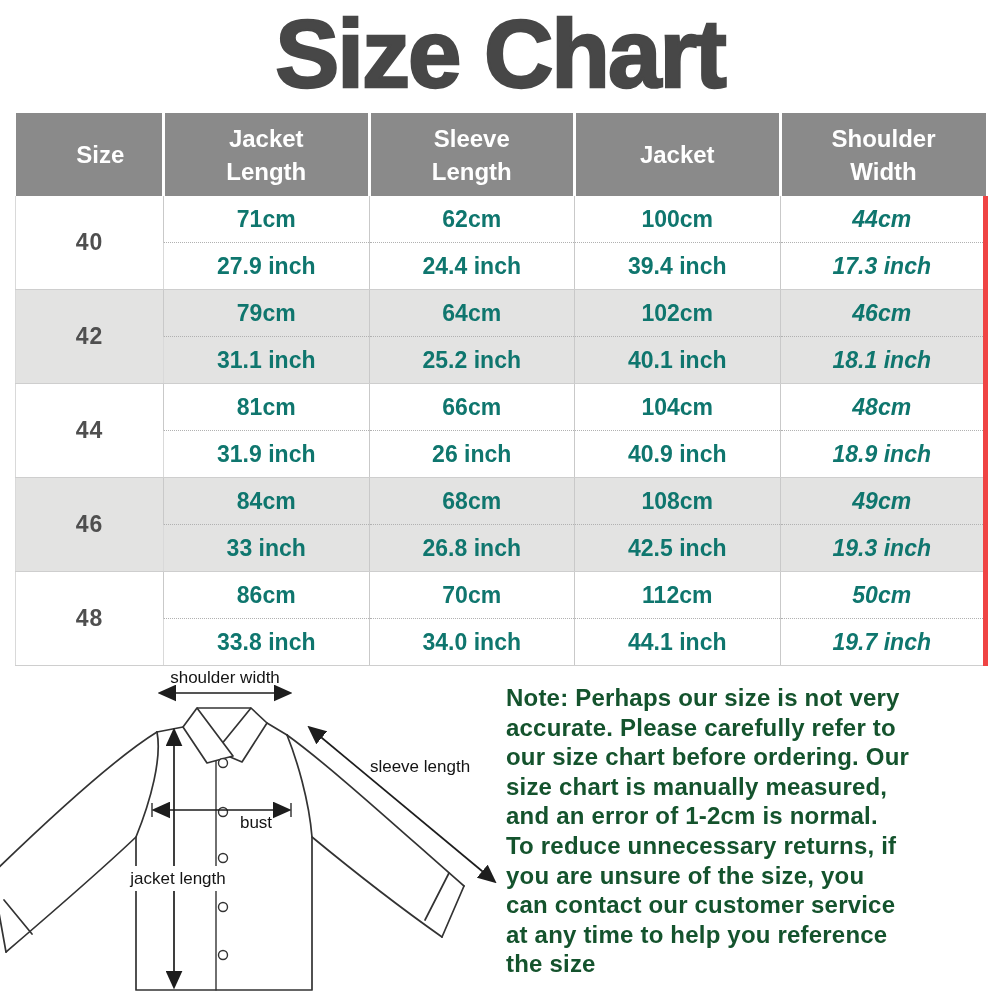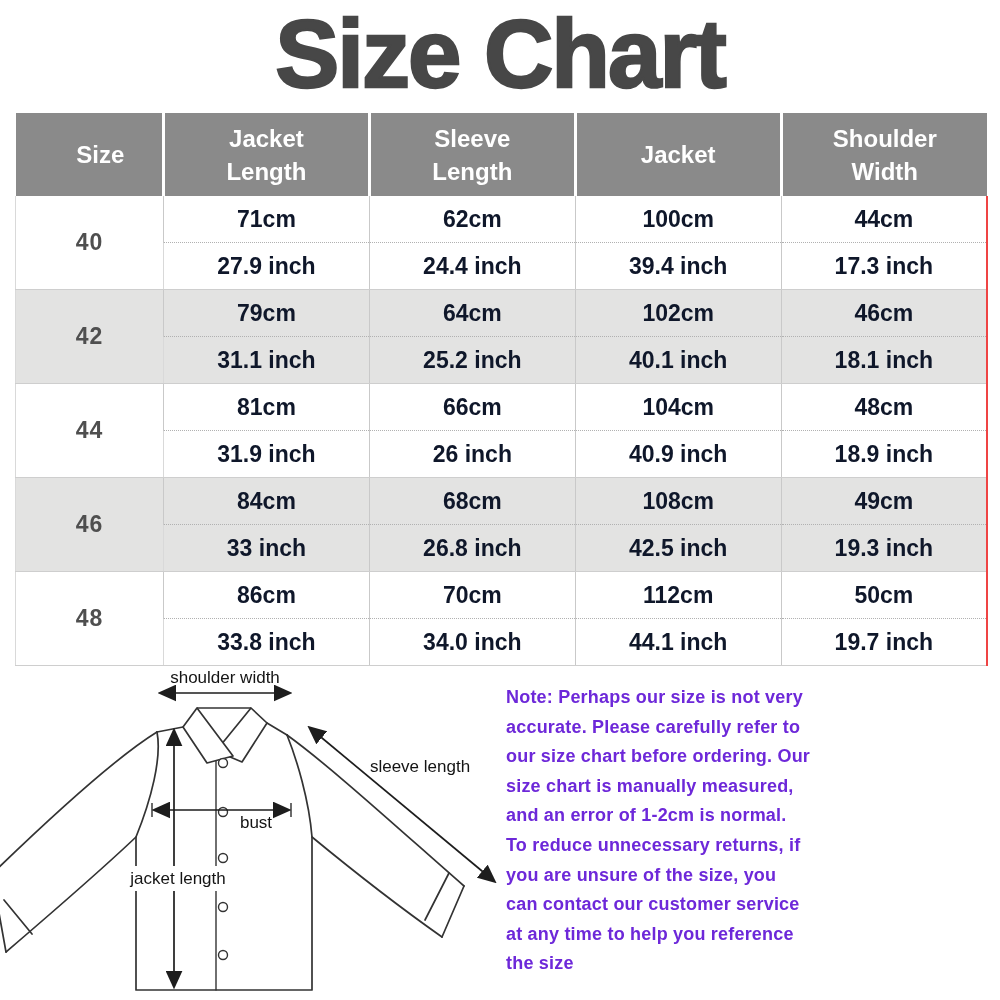--- a/index.html
+++ b/index.html
@@ -29,44 +29,44 @@
   .size-table th{
     background:#8a8a8a;color:#fff;
     font-size:24px;font-weight:700;line-height:33px;
     text-align:center;vertical-align:middle;
     height:81px;white-space:pre-line;
     border-left:3px solid #fff;
   }
   .size-table th:first-child{border-left:none;padding-left:24px;}
   .size-table td{
     height:44px;text-align:center;vertical-align:middle;
-    font-size:23px;font-weight:700;color:#0f172a;
+    font-size:23px;font-weight:700;color:#0f766e;
     background:#fff;
     border-left:1px solid #c9c9c9;
   }
   .size-table td:first-child{border-left:1px solid #d9d9d9;}
-  .size-table td:last-child{border-right:2px solid #ef4444;}
+  .size-table td:last-child{border-right:5px solid #ef4444;font-style:italic;}
   .size-table tr.alt td{background:#e3e3e2;}
   .size-table td.size-cell{
     font-size:23px;color:#4f4f4f;letter-spacing:1px;
   }
   .size-table tr.cm-row td.val{border-bottom:1px dotted #b1b1b1;}
   .size-table tr.inch-row td, .size-table td.size-cell{border-bottom:1px solid #cecece;}
 
   
   .diagram{position:absolute;left:0;top:660px;width:512px;height:340px;}
   .diagram text{
     font-family:"Liberation Sans", sans-serif;
     font-size:17px;fill:#141414;font-weight:400;
   }
 
   
   .note{
     position:absolute;left:506px;top:683px;width:494px;
-    color:#6d28d9;font-size:18px;font-weight:700;line-height:29.6px;
+    color:#14532d;font-size:24px;font-weight:700;line-height:29.6px;
     white-space:pre-line;letter-spacing:0.2px;
   }
 </style>
 </head>
 <body>
 
 <div class="canvas">
 
   <div class="title">Size Chart</div>
 

